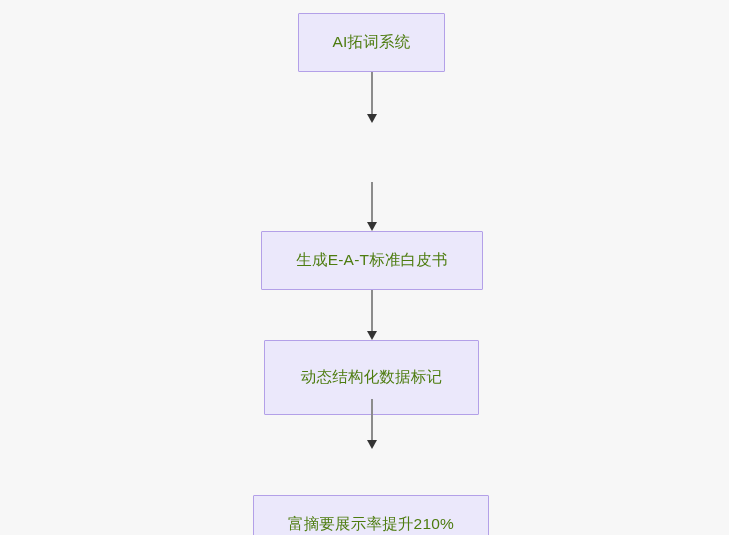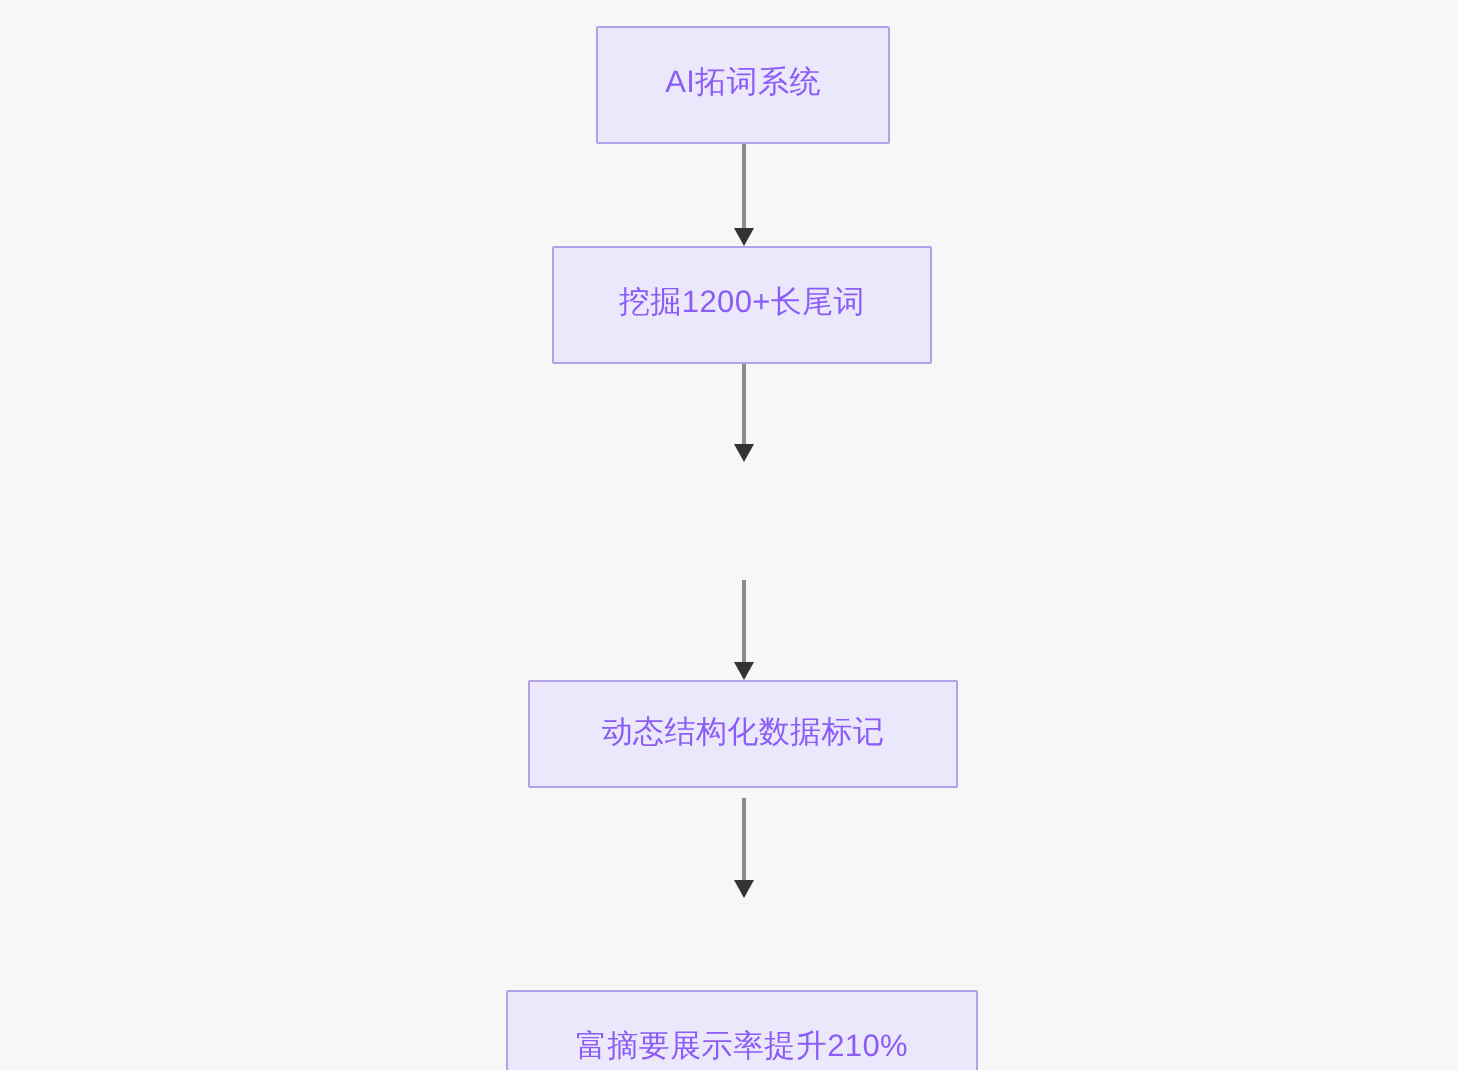--- a/index.html
+++ b/index.html
@@ -23,21 +23,21 @@
     box-sizing: border-box;
     background: #ebe8fb;
     border: 1.4px solid #b3a0e8;
     border-radius: 1px;
     display: flex;
     align-items: center;
     justify-content: center;
     text-align: center;
   }
   .node-label {
-    color: #8b5cf6;
+    color: #4d7c0f;
     font-size: 15.5px;
     line-height: 1.2;
     letter-spacing: 0.2px;
     white-space: nowrap;
   }
   .connector {
     position: absolute;
   }
   .conn-line {
     position: absolute;
@@ -63,36 +63,36 @@
 
   <div class="node" id="node-1" style="left: 298px; top: 13px; width: 147px; height: 59px;">
     <span class="node-label">AI拓词系统</span>
   </div>
 
   <div class="connector" id="edge-1" style="left: 371px; top: 72px; height: 51px;">
     <div class="conn-line" style="height: 44px;"></div>
     <div class="conn-head" style="top: 42px;"></div>
   </div>
 
-  <div class="node" id="node-2" style="left: 276px; top: 123px; width: 190px; height: 59px;">
-    <span class="node-label">挖掘1200+长尾词</span>
-  </div>
 
   <div class="connector" id="edge-2" style="left: 371px; top: 182px; height: 49px;">
     <div class="conn-line" style="height: 42px;"></div>
     <div class="conn-head" style="top: 40px;"></div>
   </div>
 
+  <div class="node" id="node-3" style="left: 261px; top: 231px; width: 222px; height: 59px;">
+    <span class="node-label">生成E-A-T标准白皮书</span>
+  </div>
 
   <div class="connector" id="edge-3" style="left: 371px; top: 290px; height: 50px;">
     <div class="conn-line" style="height: 43px;"></div>
     <div class="conn-head" style="top: 41px;"></div>
   </div>
 
-  <div class="node" id="node-4" style="left: 264px; top: 340px; width: 215px; height: 54px;">
+  <div class="node" id="node-4" style="left: 264px; top: 340px; width: 215px; height: 75px;">
     <span class="node-label">动态结构化数据标记</span>
   </div>
 
   <div class="connector" id="edge-4" style="left: 371px; top: 399px; height: 50px;">
     <div class="conn-line" style="height: 43px;"></div>
     <div class="conn-head" style="top: 41px;"></div>
   </div>
 
   <div class="node" id="node-5" style="left: 253px; top: 449px; width: 236px; height: 59px; margin-top: 46px;">
     <span class="node-label">富摘要展示率提升210%</span>

